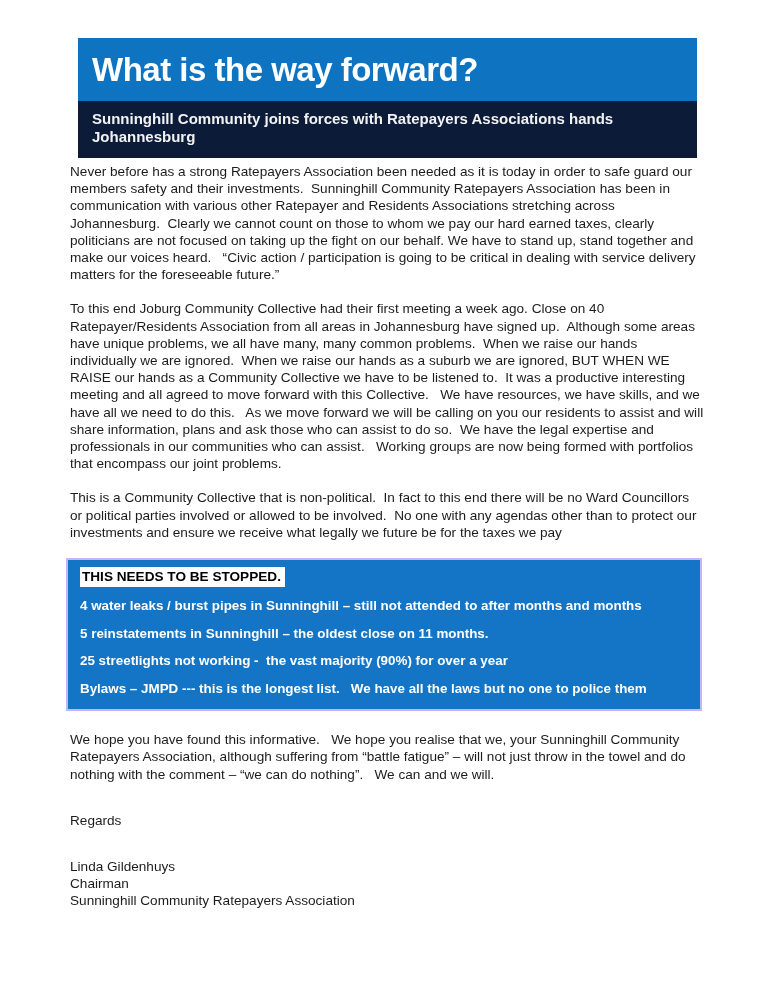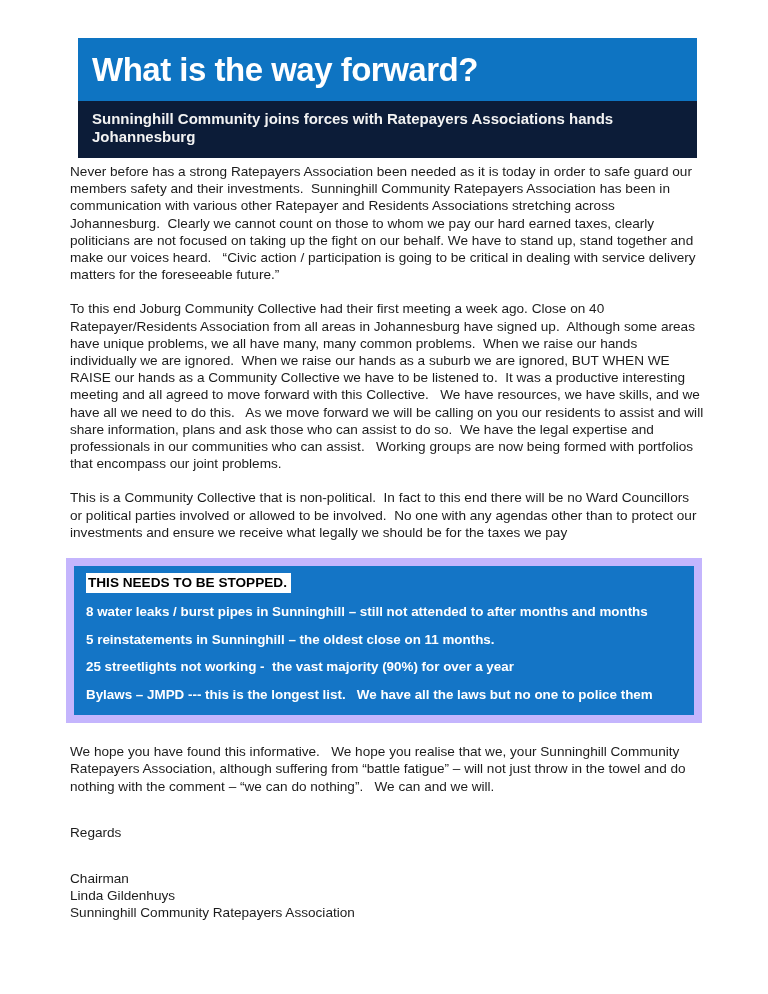--- a/index.html
+++ b/index.html
@@ -57,21 +57,21 @@
   .para {
     white-space: pre-wrap;
     margin-bottom: 17px;
   }
   .para b { font-weight: normal; }
   .alert-box {
     margin-top: 8px;
     margin-left: -4px;
     width: 636px;
     background: #1475c6;
-    border: 8px solid #c4b5fd;
+    border: 2px solid #c4b5fd;
     padding: 7px 12px 12px 12px;
   }
   .alert-heading {
     display: inline-block;
     background: #ffffff;
     color: #000000;
     font-weight: bold;
     font-size: 13.6px;
     padding: 1px 4px 2px 2px;
   }
@@ -108,36 +108,36 @@
       <div class="page-subtitle">Sunninghill Community joins forces with Ratepayers Associations hands Johannesburg</div>
     </div>
   </div>
 
   <div class="content">
 
     <div class="para"><b>Never before has a strong Ratepayers Association been needed as it is today in order to safe guard our members safety and their investments</b><span>.  Sunninghill Community Ratepayers Association has been in communication with various other Ratepayer and Residents Associations stretching across Johannesburg.  Clearly we cannot count on those to whom we pay our hard earned taxes, clearly politicians are not focused on taking up the fight on our behalf. We have to stand up, stand together and make our voices heard.   “Civic action / participation is going to be critical in dealing with service delivery matters for the foreseeable future.”</span></div>
 
     <div class="para"><b>To this end Joburg Community Collective</b><span> had their first meeting a week ago. Close on 40 Ratepayer/Residents Association from all areas in Johannesburg have signed up.  Although some areas have unique problems, we all have many, many common problems.  When we raise our hands individually we are ignored.  When we raise our hands as a suburb we are ignored, BUT WHEN WE RAISE our hands as a Community Collective we have to be listened to.  It was a productive interesting meeting and all agreed to move forward with this Collective.   We have resources, we have skills, and we have all we need to do this.   As we move forward we will be calling on you our residents to assist and will share information, plans and ask those who can assist to do so.  We have the legal expertise and professionals in our communities who can assist.   Working groups are now being formed with portfolios that encompass our joint problems.</span></div>
 
-    <div class="para"><span>This is a Community Collective that is non-political.  In fact to this end there will be no Ward Councillors or political parties involved or allowed to be involved.  No one with any agendas other than to protect our investments and ensure we receive what legally we should be for the taxes we pay</span></div>
+    <div class="para"><span>This is a Community Collective that is non-political.  In fact to this end there will be no Ward Councillors or political parties involved or allowed to be involved.  No one with any agendas other than to protect our investments and ensure we receive what legally we future be for the taxes we pay</span></div>
 
     <div class="alert-box">
       <div class="alert-heading">THIS NEEDS TO BE STOPPED.</div>
-      <div class="alert-item">8 water leaks / burst pipes in Sunninghill – still not attended to after months and months</div>
+      <div class="alert-item">4 water leaks / burst pipes in Sunninghill – still not attended to after months and months</div>
       <div class="alert-item">5 reinstatements in Sunninghill – the oldest close on 11 months.</div>
       <div class="alert-item">25 streetlights not working -  the vast majority (90%) for over a year</div>
       <div class="alert-item">Bylaws – JMPD --- this is the longest list.   We have all the laws but no one to police them</div>
     </div>
 
     <div class="para closing-para">We hope you have found this informative.   We hope you realise that we, your Sunninghill Community Ratepayers Association, although suffering from “battle fatigue” – will not just throw in the towel and do nothing with the comment – “we can do nothing”.   We can and we will.</div>
 
     <div class="regards">Regards</div>
 
     <div class="signature">
+      <div>Linda Gildenhuys</div>
       <div>Chairman</div>
-      <div>Linda Gildenhuys</div>
       <div>Sunninghill Community Ratepayers Association</div>
     </div>
 
 
   </div>
 
 </div>
 
 </body></html>

